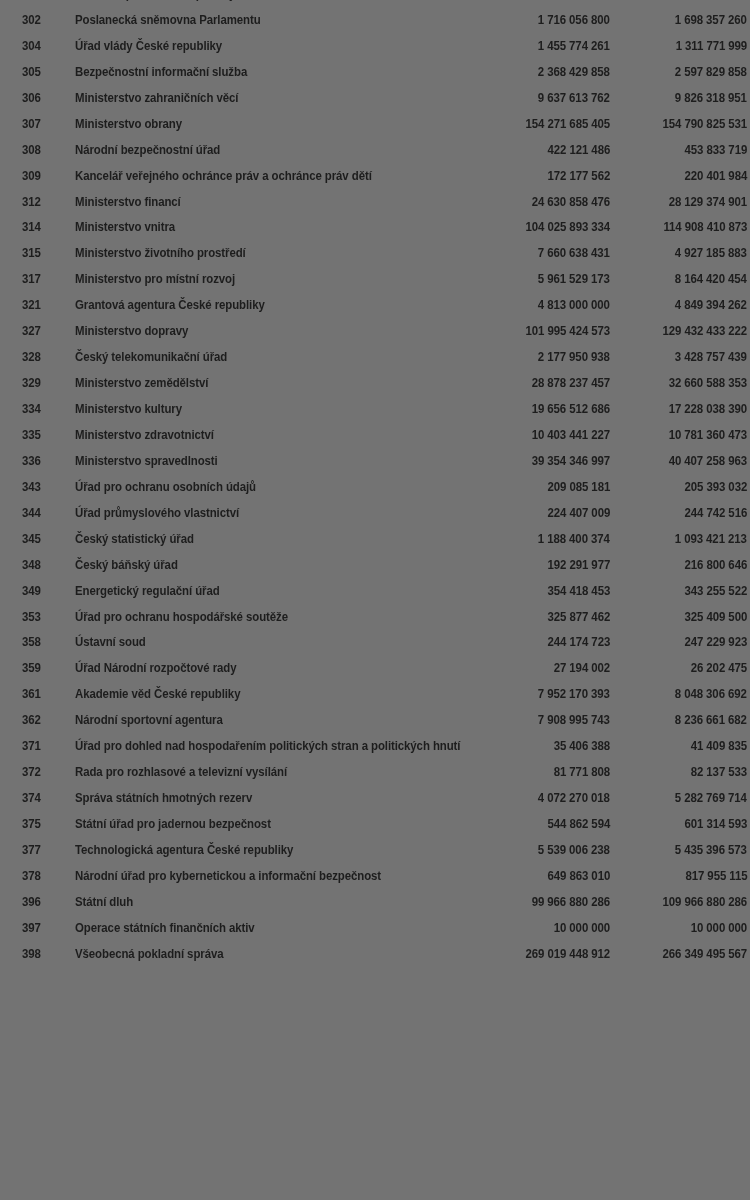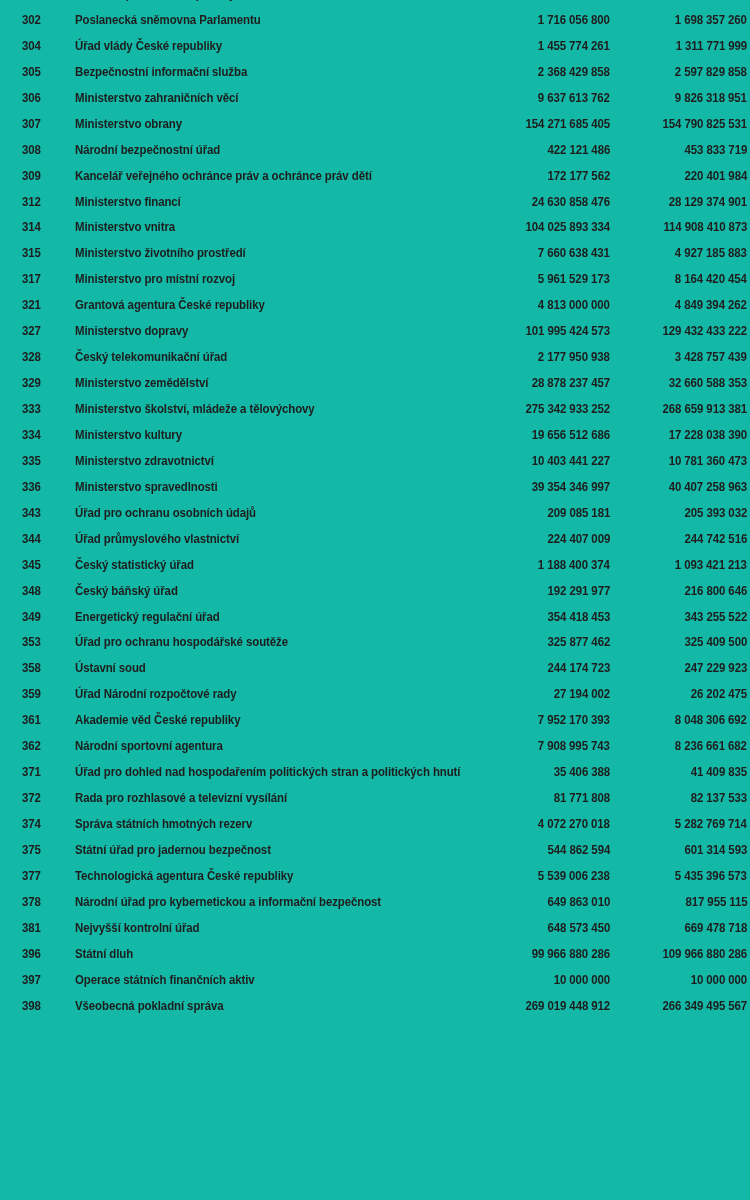--- a/index.html
+++ b/index.html
@@ -11,21 +11,21 @@
     width: 750px;
     height: 1200px;
     overflow: hidden;
     font-family: "Liberation Sans", sans-serif;
   }
   .page {
     position: relative;
     width: 750px;
     height: 1200px;
     overflow: hidden;
-    background: #14b8a6;
+    background: #737373;
   }
   .table {
     position: absolute;
     top: 0;
     left: 0;
     width: 750px;
   }
   .row {
     position: relative;
     height: 25.95px;
@@ -158,26 +158,20 @@
         <span class="cell num n1">2 177 950 938</span>
         <span class="cell num n2">3 428 757 439</span>
       </div>
       <div class="row">
         <span class="cell code">329</span>
         <span class="cell name">Ministerstvo zemědělství</span>
         <span class="cell num n1">28 878 237 457</span>
         <span class="cell num n2">32 660 588 353</span>
       </div>
       <div class="row">
-        <span class="cell code">333</span>
-        <span class="cell name">Ministerstvo školství, mládeže a tělovýchovy</span>
-        <span class="cell num n1">275 342 933 252</span>
-        <span class="cell num n2">268 659 913 381</span>
-      </div>
-      <div class="row">
         <span class="cell code">334</span>
         <span class="cell name">Ministerstvo kultury</span>
         <span class="cell num n1">19 656 512 686</span>
         <span class="cell num n2">17 228 038 390</span>
       </div>
       <div class="row">
         <span class="cell code">335</span>
         <span class="cell name">Ministerstvo zdravotnictví</span>
         <span class="cell num n1">10 403 441 227</span>
         <span class="cell num n2">10 781 360 473</span>
@@ -278,26 +272,20 @@
         <span class="cell num n1">5 539 006 238</span>
         <span class="cell num n2">5 435 396 573</span>
       </div>
       <div class="row">
         <span class="cell code">378</span>
         <span class="cell name">Národní úřad pro kybernetickou a informační bezpečnost</span>
         <span class="cell num n1">649 863 010</span>
         <span class="cell num n2">817 955 115</span>
       </div>
       <div class="row">
-        <span class="cell code">381</span>
-        <span class="cell name">Nejvyšší kontrolní úřad</span>
-        <span class="cell num n1">648 573 450</span>
-        <span class="cell num n2">669 478 718</span>
-      </div>
-      <div class="row">
         <span class="cell code">396</span>
         <span class="cell name">Státní dluh</span>
         <span class="cell num n1">99 966 880 286</span>
         <span class="cell num n2">109 966 880 286</span>
       </div>
       <div class="row">
         <span class="cell code">397</span>
         <span class="cell name">Operace státních finančních aktiv</span>
         <span class="cell num n1">10 000 000</span>
         <span class="cell num n2">10 000 000</span>

